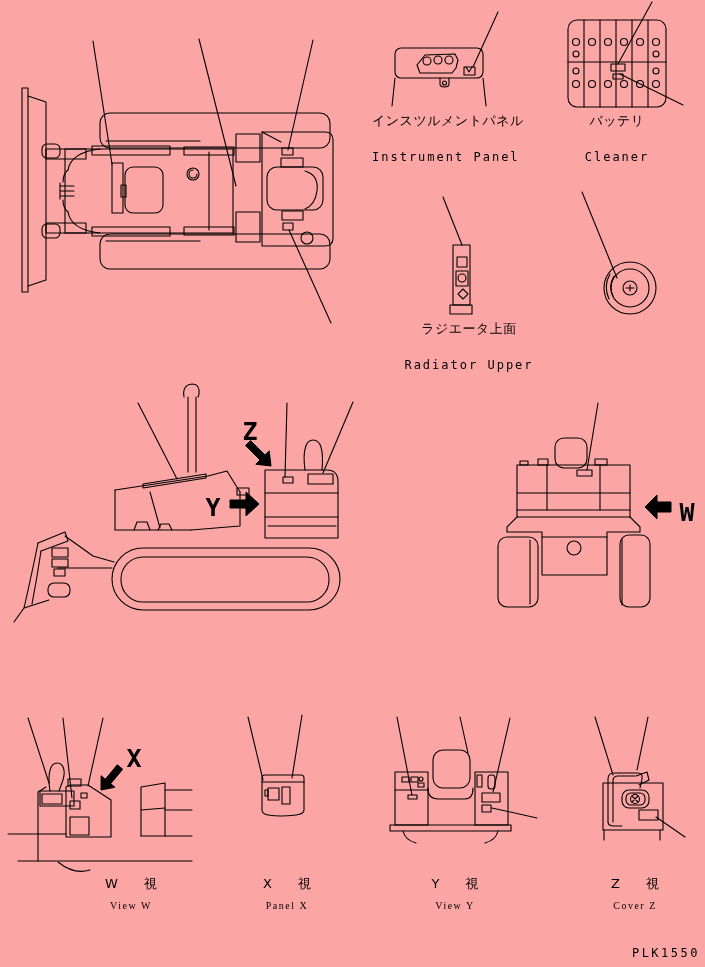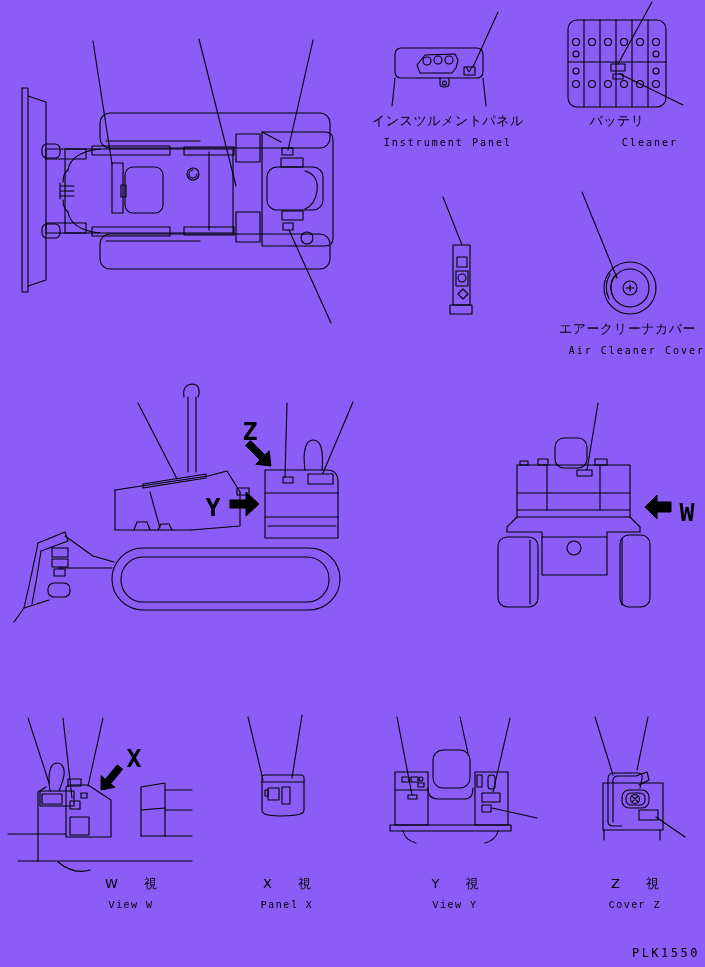--- a/index.html
+++ b/index.html
@@ -1,35 +1,35 @@
 <!DOCTYPE html>
 <html><head>
 <meta charset="utf-8">
 <style>
   html,body{margin:0;padding:0;background:#e8e8e8;}
   #canvas{
-    position:relative;width:705px;height:967px;background:#8b5cf6;
+    position:relative;width:705px;height:967px;background:#fca5a5;
     font-family:"DejaVu Sans Mono",monospace;color:#000;overflow:hidden;
   }
   svg{position:absolute;overflow:visible;}
   svg path,svg rect,svg circle,svg line,svg polyline{
     fill:none;stroke:#000;stroke-width:1.1;stroke-linecap:round;stroke-linejoin:round;
   }
   svg polygon.filled{fill:#000;stroke:#000;stroke-width:1;}
   text.marker-letter{
     font-family:"DejaVu Sans Mono",monospace;font-weight:bold;font-size:25px;
     fill:#000;stroke:none;
   }
   .callout-label{position:absolute;text-align:center;}
   .jp-line{font-family:"DejaVu Sans",sans-serif;font-size:13px;letter-spacing:0.5px;white-space:nowrap;}
-  .en-line{font-family:"DejaVu Sans Mono",monospace;font-size:10px;letter-spacing:2px;white-space:nowrap;margin-top:7px;text-align:right;}
+  .en-line{font-family:"DejaVu Sans Mono",monospace;font-size:12px;letter-spacing:2px;white-space:nowrap;margin-top:20px;}
   .view-label{position:absolute;width:130px;text-align:center;}
   .view-jp{display:flex;justify-content:center;align-items:baseline;gap:26px;
     font-family:"DejaVu Sans",sans-serif;font-size:13px;}
-  .view-en{font-family:Liberation Mono, monospace;font-size:10px;letter-spacing:1.5px;margin-top:7px;white-space:nowrap;}
+  .view-en{font-family:Liberation Serif, serif;font-size:10px;letter-spacing:1.5px;margin-top:7px;white-space:nowrap;}
   #part-code{position:absolute;right:5px;top:946px;font-size:12px;letter-spacing:2.5px;}
 </style>
 </head>
 <body>
 
 <div id="canvas">
 
   <svg style="left:0;top:0" width="355" height="340" viewBox="0 0 355 340">
     <g>
       <path d="M93,41 L112,164"></path>
@@ -137,34 +137,34 @@
 
   <svg style="left:400px;top:190px" width="135" height="130" viewBox="0 0 135 130">
     <path d="M43,7 L62,55"></path>
     <rect x="53" y="55" width="17" height="60"></rect>
     <rect x="50" y="115" width="22" height="9"></rect>
     <rect x="57" y="67" width="10" height="10"></rect>
     <rect x="56" y="81" width="12" height="15"></rect>
     <circle cx="62" cy="88" r="4"></circle>
     <path d="M63,99 L68,104 L63,109 L58,104 Z"></path>
   </svg>
+  <div class="callout-label" style="left:399px;top:320px;width:140px">
+    <div class="jp-line">ラジエータ上面</div>
+    <div class="en-line">Radiator Upper</div>
+  </div>
 
   <svg style="left:556px;top:185px" width="148" height="130" viewBox="0 0 148 130">
     <path d="M26,7 L61,93"></path>
     <circle cx="74" cy="103" r="26"></circle>
     <circle cx="74" cy="103" r="19"></circle>
     <circle cx="74" cy="103" r="7"></circle>
     <path d="M70,103 H78 M74,100 V106"></path>
     <path d="M54,89 Q47,101 53,114"></path>
     <path d="M58,91 Q52,101 57,111"></path>
   </svg>
-  <div class="callout-label" style="left:550px;top:320px;width:155px">
-    <div class="jp-line">エアークリーナカバー</div>
-    <div class="en-line">Air Cleaner Cover</div>
-  </div>
 
   <svg style="left:8px;top:380px" width="365" height="245" viewBox="0 0 365 245">
     <g>
       <path d="M130,23 L169,99"></path>
       <path d="M279,23 L277,97"></path>
       <path d="M345,22 L315,93"></path>
     </g>
     <text class="marker-letter" x="242" y="60" text-anchor="middle">Z</text>
     <polygon class="filled" points="237.5,65.5 252,80 247.8,84.2 263,86 261.2,70.8 257,75 242.5,60.5"></polygon>
     <text class="marker-letter" x="205" y="136" text-anchor="middle">Y</text>

